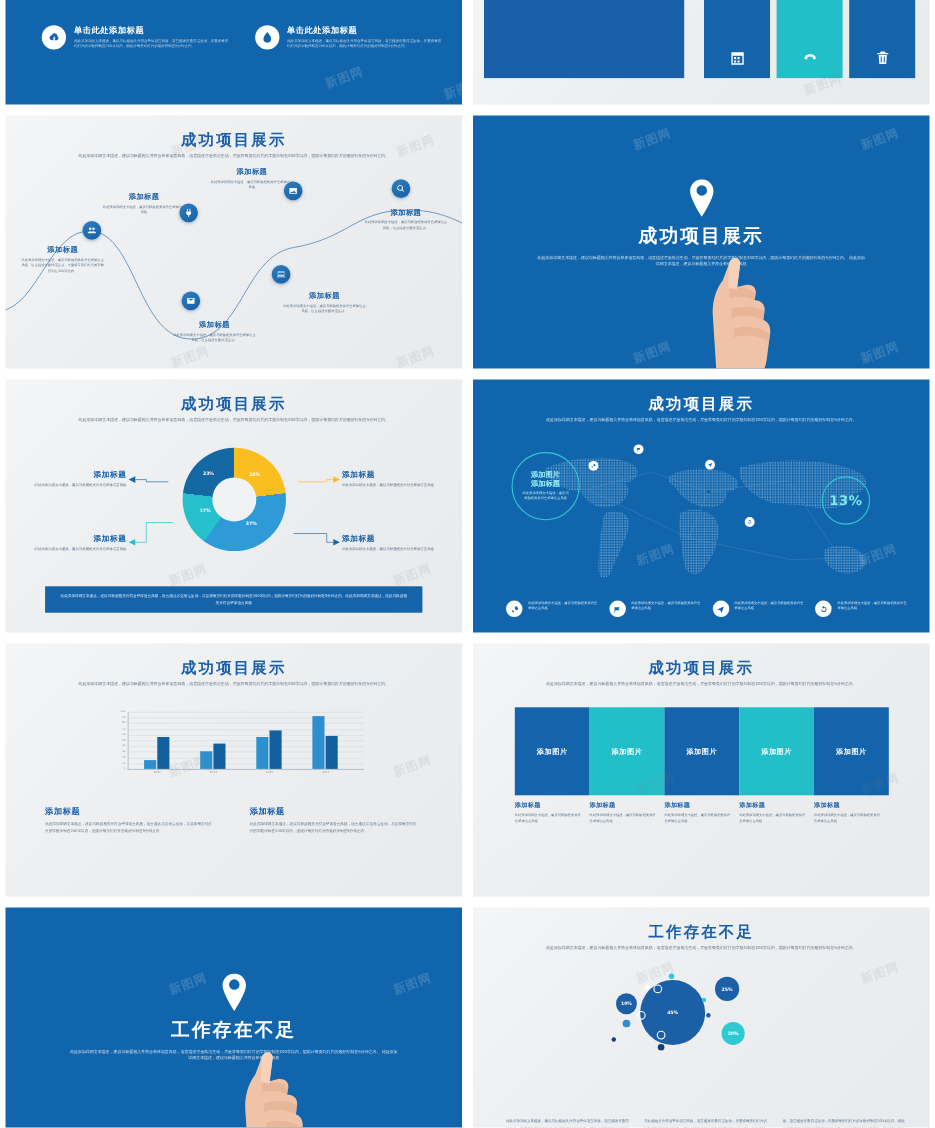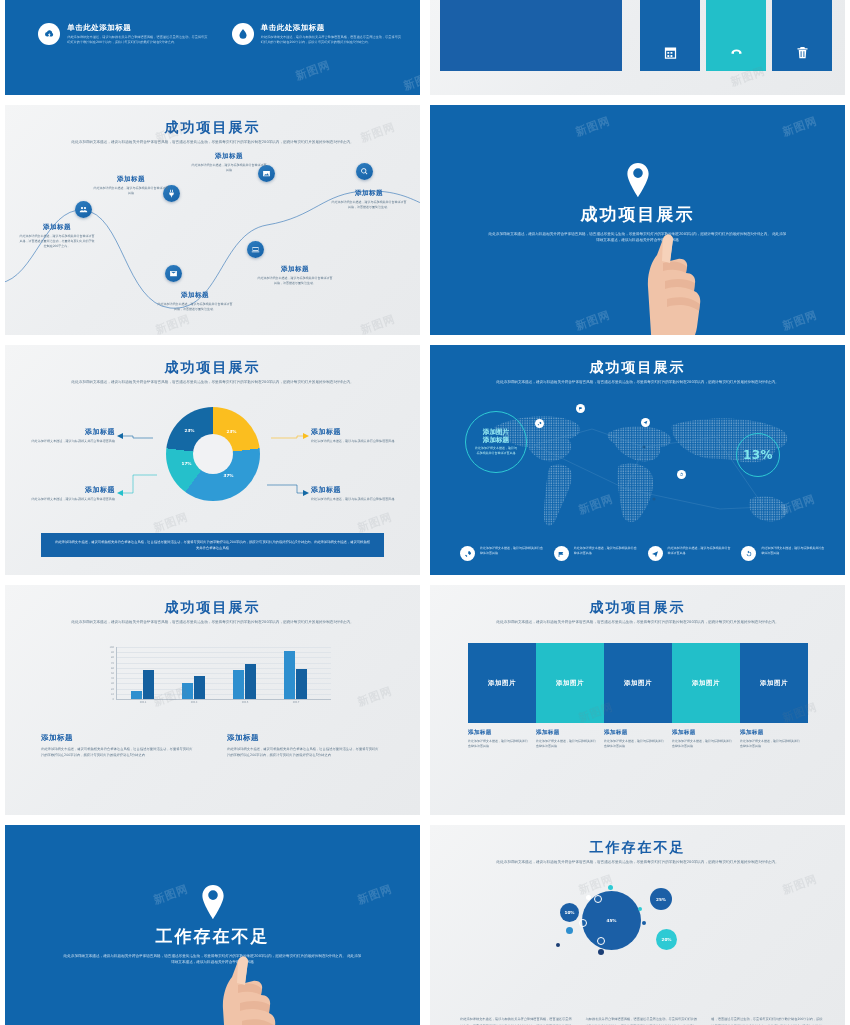--- a/index.html
+++ b/index.html
@@ -412,21 +412,21 @@
         <svg viewBox="0 0 24 24">
             <path d="M12 5V2L7 6l5 4V7a5 5 0 1 1-5 5H5a7 7 0 1 0 7-7z"></path>
           </svg>
       </div>
 
       <div class="bigcirc" style="left:35px;top:66px;width:60px;height:60px;">
         <h6>添加图片</h6>
         <h6>添加标题</h6>
         <p style="width:44px;">此处添加详细文本描述，建议与标题相关并符合整体语言风格</p>
       </div>
-      <div class="bigcirc" style="left:306px;top:88px;width:42px;height:42px;">
+      <div class="bigcirc" style="left:317px;top:88px;width:42px;height:42px;">
         <span class="pct">13%</span>
       </div>
 
       <div class="mfoot">
         <div class="mfi">
           <span class="mc">
               <svg viewBox="0 0 24 24">
                 <path d="M14 3c4 1 7 4 7 8l-4 4-5-5 2-7zM6 14l4 4-2 3-5-5 3-2z"></path>
               </svg>
             </span>

